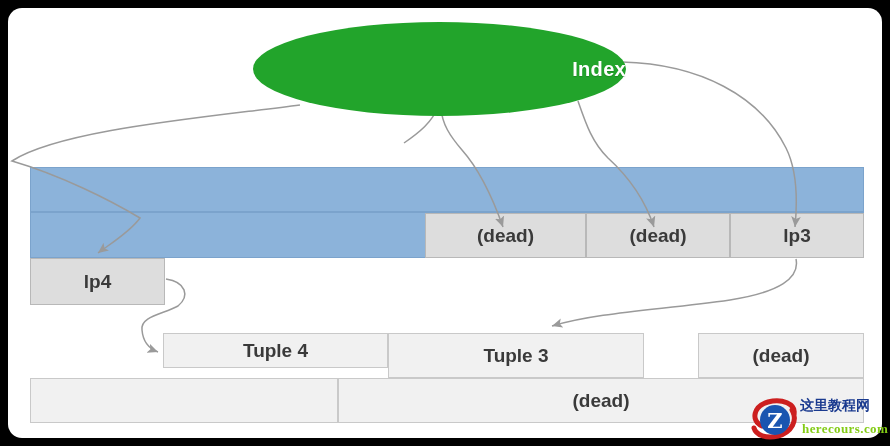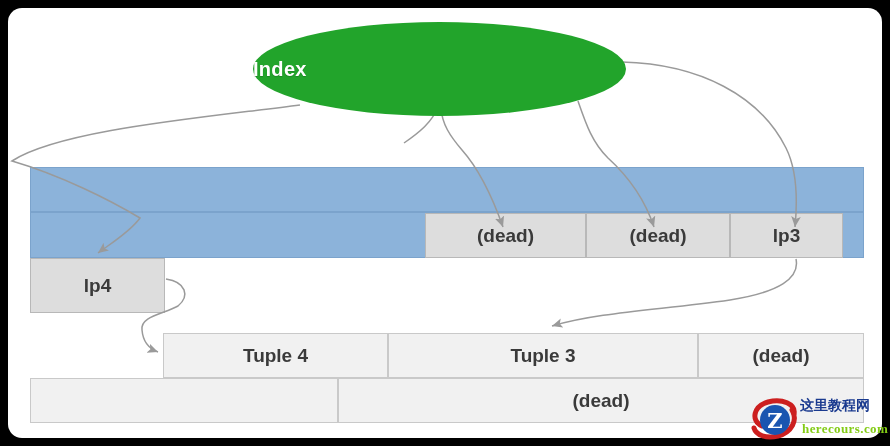--- a/index.html
+++ b/index.html
@@ -34,21 +34,21 @@
     width: 890px;
     height: 446px;
     pointer-events: none;
   }
 
   
   .ellipse-node {
     position: absolute;
     display: flex;
     align-items: center;
-    justify-content: flex-start;
+    justify-content: flex-end;
     border-radius: 50%;
     color: #ffffff;
     font-weight: bold;
     font-size: 20px;
     letter-spacing: 0.3px;
     text-shadow: 0 1px 1px rgba(0,0,0,0.18);
   }
 
   
   .blue-band {
@@ -127,27 +127,27 @@
   <div id="card"></div>
 
   <div class="blue-band" style="left:30px; top:167px; width:834px; height:45px;"></div>
 
   <div class="blue-band" style="left:30px; top:212px; width:834px; height:46px;"></div>
 
   <div class="gray-cell" style="left:425px; top:213px; width:161px; height:45px;">(dead)</div>
 
   <div class="gray-cell" style="left:586px; top:213px; width:144px; height:45px;">(dead)</div>
 
-  <div class="gray-cell" style="left:730px; top:213px; width:113px; height:45px;">lp3</div>
-
-  <div class="gray-cell" style="left:30px; top:258px; width:135px; height:55px;">lp4</div>
-
-  <div class="light-cell" style="left:163px; top:333px; width:225px; height:45px;">Tuple 4</div>
-
-  <div class="light-cell" style="left:388px; top:333px; width:310px; height:45px;">Tuple 3</div>
+  <div class="gray-cell" style="left:730px; top:213px; width:134px; height:45px;">lp3</div>
+
+  <div class="gray-cell" style="left:30px; top:258px; width:135px; height:47px;">lp4</div>
+
+  <div class="light-cell" style="left:163px; top:333px; width:225px; height:35px;">Tuple 4</div>
+
+  <div class="light-cell" style="left:388px; top:333px; width:256px; height:45px;">Tuple 3</div>
 
   <div class="light-cell" style="left:698px; top:333px; width:166px; height:45px;">(dead)</div>
 
   <div class="light-cell empty" style="left:30px; top:378px; width:308px; height:45px;"></div>
 
   <div class="light-cell" style="left:338px; top:378px; width:526px; height:45px;">(dead)</div>
 
   <svg id="svg-layer" viewBox="0 0 890 446" xmlns="http://www.w3.org/2000/svg">
     <defs>
       <marker id="ah" markerWidth="9" markerHeight="9" refX="7" refY="3.2" orient="auto" markerUnits="strokeWidth">

